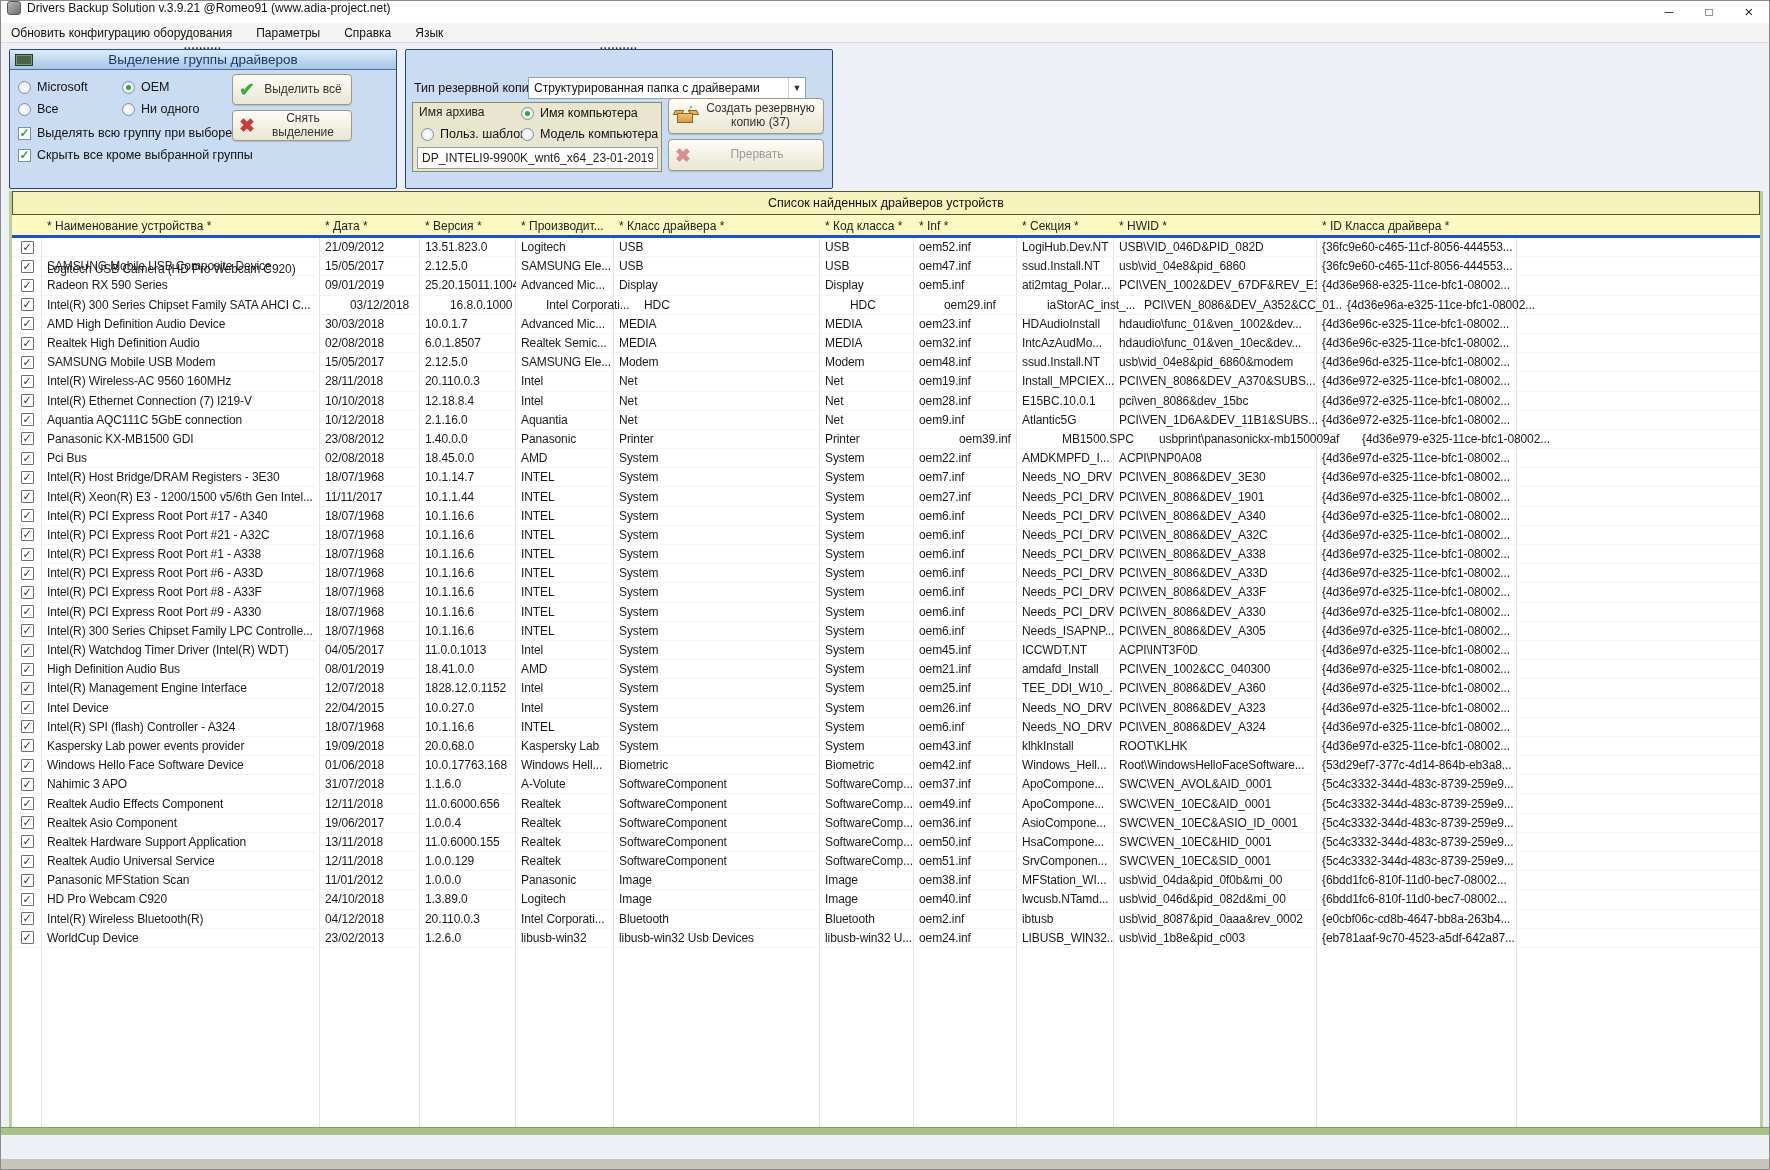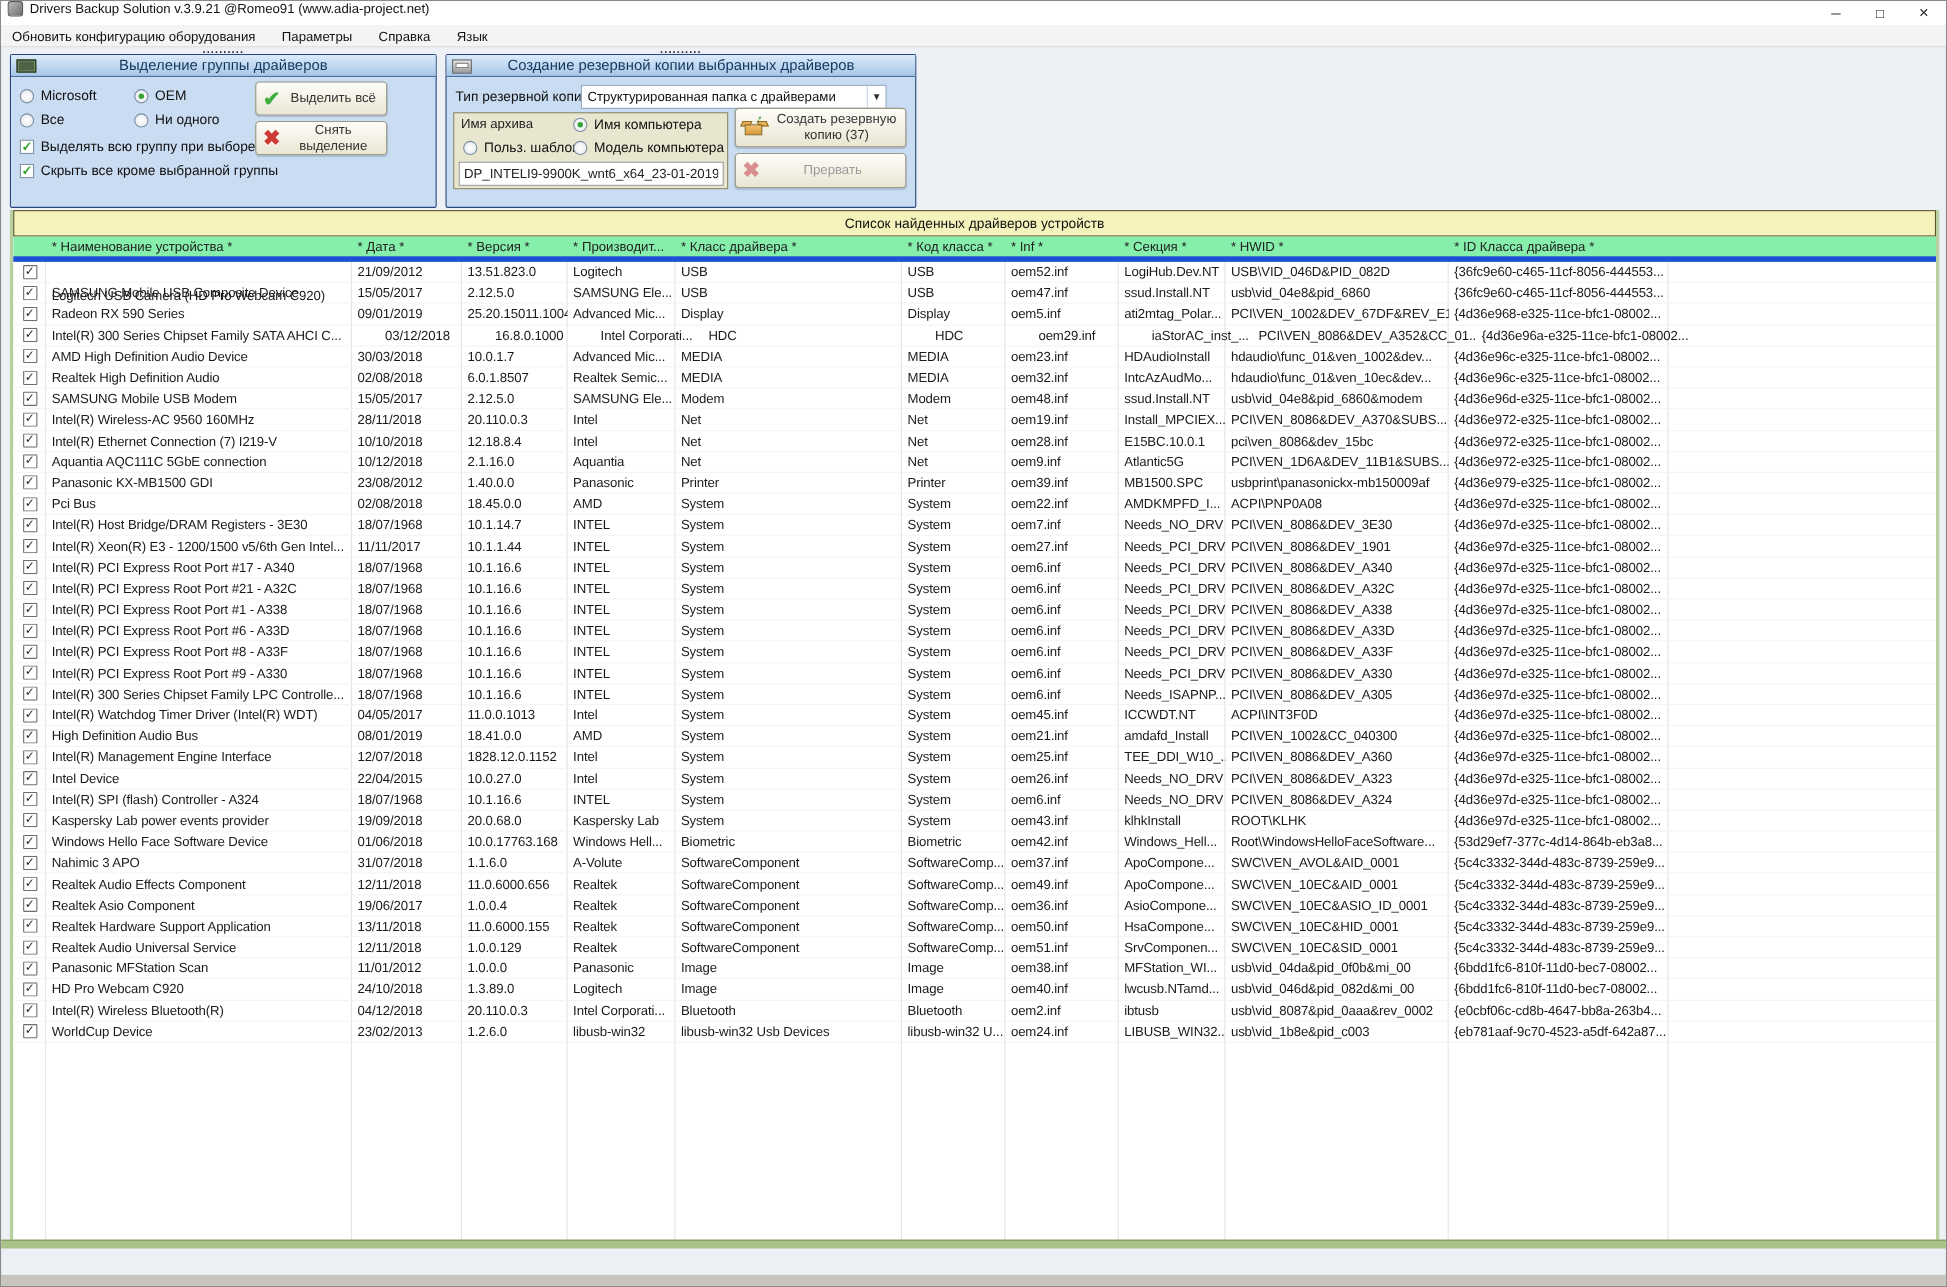--- a/index.html
+++ b/index.html
@@ -57,21 +57,21 @@
   .boxicon .base { position:absolute; left:3px; top:6px; width:16px; height:10px; background:linear-gradient(#f3c169,#d89a3e); border:1px solid #8a6a2a; }
   .boxicon .flapL { position:absolute; left:0px; top:3px; width:9px; height:5px; background:#e8b055; border:1px solid #8a6a2a; transform:skewX(-25deg); }
   .boxicon .flapR { position:absolute; right:0px; top:3px; width:9px; height:5px; background:#e8b055; border:1px solid #8a6a2a; transform:skewX(25deg); }
   .boxicon .arr { position:absolute; left:8px; top:-6px; color:#3f9f3f; font-weight:bold; font-size:12px; transform:rotate(-60deg); }
 
   
   .listwrap { position:absolute; left:8px; top:190px; width:1754px; height:936px; background:#fff; border-left:3px solid #b9cf9f; border-right:3px solid #b9cf9f; }
   .list-title { height:24px; background:#f5f2bb; border:1px solid #55552e; text-align:center; font-size:12.5px; color:#111; line-height:22px; }
   .table-area { position:absolute; left:0; top:24px; right:0; bottom:0; overflow:hidden; }
   .vline { position:absolute; top:0; bottom:0; width:1px; background:#e3e3e3; z-index:0; }
-  .header-row { position:relative; z-index:1; display:flex; height:23px; background:#86efac; border-bottom:5px solid #1d4ed8;align-items:center; }
+  .header-row { position:relative; z-index:1; display:flex; height:23px; background:#fef9c3; border-bottom:3px solid #1d4ed8; }
   .hcell { font-size:12px; color:#222; line-height:22px; white-space:nowrap; overflow:hidden; padding-left:5px; flex:0 0 auto; }
   .rows { position:relative; z-index:1; }
   .trow { display:flex; height:19.2px; border-bottom:1px solid #f4f4f4; align-items:center; }
   .tcell { font-size:12px; letter-spacing:-0.1px; color:#1a1a1a; white-space:nowrap; overflow:hidden; padding-left:5px; flex:0 0 auto; }
   .cb-cell { display:flex; justify-content:center; align-items:center; padding-left:0; }
   .rowcb { width:13px; height:13px; border:1px solid #6e6e6e; border-radius:1px; background:#fff; font-size:11px; line-height:11px; text-align:center; color:#2d2d2d; }
 
   
   .green-strip { position:absolute; left:0; top:1126px; width:100%; height:8px; background:#a9c287; border-top:1px solid #7e9a5e; }
   .statusbar { position:absolute; left:0; top:1134px; width:100%; height:24px; background:#ecebe3; border-top:1px solid #fff; display:flex; align-items:center; padding-left:6px; }
@@ -136,24 +136,20 @@
       <span class="big-glyph check-icon">✔</span>
       <span class="btxt">Выделить всё</span>
     </div>
     <div class="xpbtn" style="left:222px; top:60px; width:120px; height:31px;">
       <span class="big-glyph cross-icon">✖</span>
       <span class="btxt">Снять выделение</span>
     </div>
   </div>
 
   <div class="panel panel2">
-    <div class="phead">
-      <span class="picon copier-icon"></span>
-      <span class="ptitle">Создание резервной копии выбранных драйверов</span>
-    </div>
     <span class="plabel" style="left:8px; top:31px;">Тип резервной копии</span>
     <div class="dropdown" style="left:122px; top:27px; width:278px;">
       <span class="ddtext">Структурированная папка с драйверами</span>
       <span class="ddarrow">▼</span>
     </div>
     <div class="beige" style="left:6px; top:52px; width:250px; height:70px;">
       <span class="tab-label">Имя архива</span>
       <label class="xp-radio" style="left:108px; top:3px;">
         <span class="rb on"></span>
         <span class="rlbl">Имя компьютера</span>
@@ -353,21 +349,21 @@
           <div class="trow">
             <div class="tcell cb-cell" style="width: 30px;">
               <span class="rowcb">✓</span>
             </div>
             <div class="tcell" style="width: 278px;">Panasonic KX-MB1500 GDI</div>
             <div class="tcell" style="width: 100px;">23/08/2012</div>
             <div class="tcell" style="width: 96px;">1.40.0.0</div>
             <div class="tcell" style="width: 98px;">Panasonic</div>
             <div class="tcell" style="width: 206px;">Printer</div>
             <div class="tcell" style="width: 94px;">Printer</div>
-            <div class="tcell" style="width: 103px;">oem39.inf</div>
+            <div class="tcell" style="width: 103px; margin-left: 40px;">oem39.inf</div>
             <div class="tcell" style="width: 97px;">MB1500.SPC</div>
             <div class="tcell" style="width: 203px;">usbprint\panasonickx-mb150009af</div>
             <div class="tcell" style="width: 200px;">{4d36e979-e325-11ce-bfc1-08002...</div>
           </div>
           <div class="trow">
             <div class="tcell cb-cell" style="width: 30px;">
               <span class="rowcb">✓</span>
             </div>
             <div class="tcell" style="width: 278px;">Pci Bus</div>
             <div class="tcell" style="width: 100px;">02/08/2018</div>

